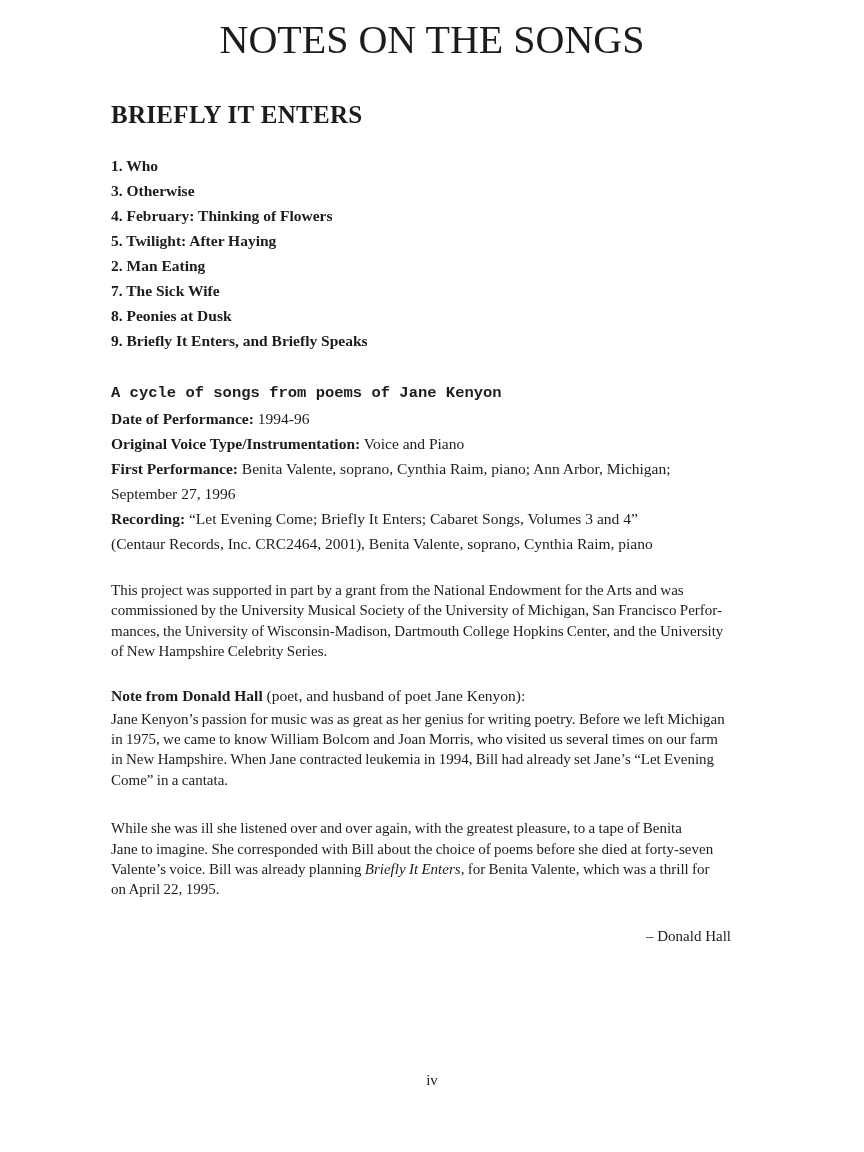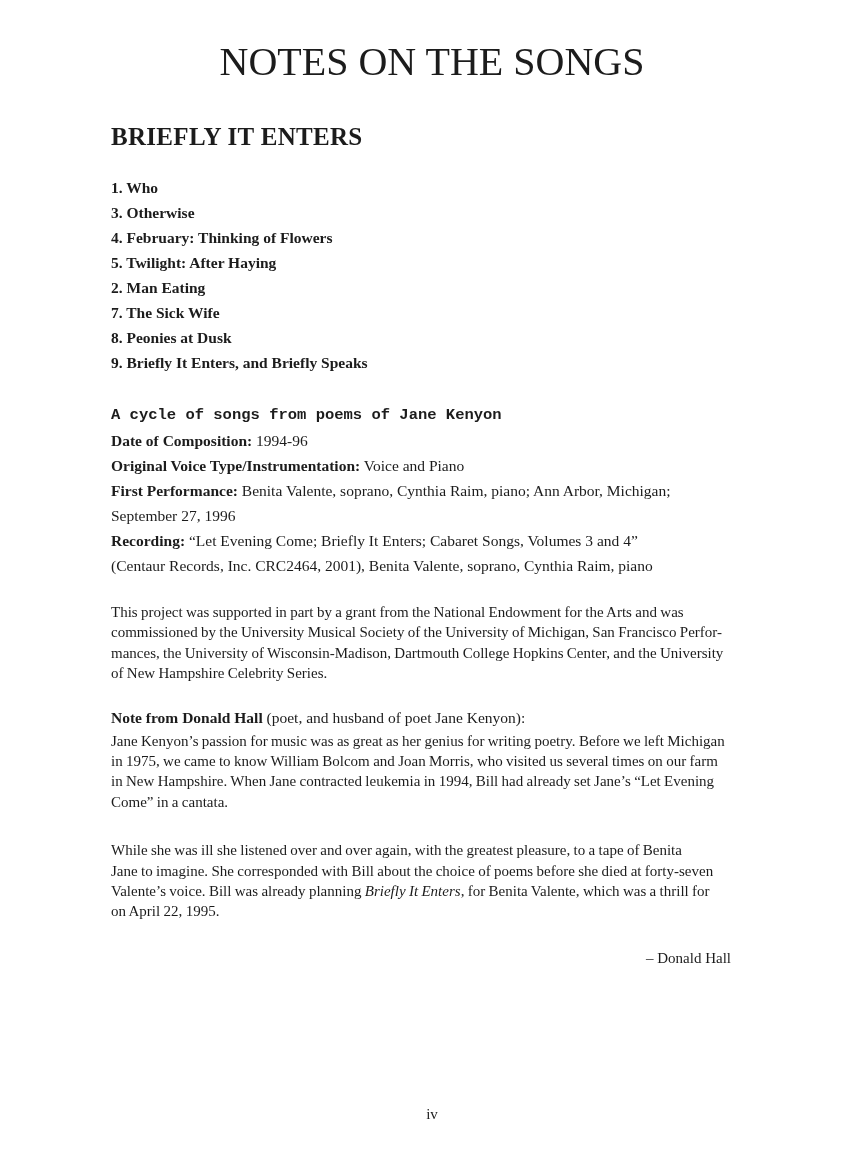--- a/index.html
+++ b/index.html
@@ -8,21 +8,21 @@
     width: 864px; height: 1152px;
     background: #ffffff;
     color: #1c1c1c;
     font-family: "Liberation Serif", "DejaVu Serif", serif;
     position: relative;
     overflow: hidden;
   }
   .page { width: 864px; height: 1152px; position: relative; }
 
   .title {
-    padding-top: 40px;
+    padding-top: 18px;
     font-size: 40px;
     line-height: 44px;
     font-weight: 400;
     text-align: center;
     white-space: nowrap;
   }
 
   .content { padding: 0 110px 0 111px; }
 
   .section-heading {
@@ -64,21 +64,21 @@
     margin-top: 26px;
     text-align: right;
     padding-right: 23px;
     font-size: 15px;
     line-height: 20px;
   }
 
   .footer {
     position: absolute;
     left: 0; right: 0;
-    top: 1106px;
+    top: 1072px;
     text-align: center;
     font-size: 15px;
   }
 </style>
 </head>
 <body>
 
 <div class="page">
 
   <div class="title">NOTES ON THE SONGS</div>
@@ -93,21 +93,21 @@
       <div class="song">4. February: Thinking of Flowers</div>
       <div class="song">5. Twilight: After Haying</div>
       <div class="song">2. Man Eating</div>
       <div class="song">7. The Sick Wife</div>
       <div class="song">8. Peonies at Dusk</div>
       <div class="song">9. Briefly It Enters, and Briefly Speaks</div>
     </div>
 
     <div class="meta">
       <div class="meta-line bold">A cycle of songs from poems of Jane Kenyon</div>
-      <div class="meta-line"><b>Date of Composition:</b> <span>1994-96</span></div>
+      <div class="meta-line"><b>Date of Performance:</b> <span>1994-96</span></div>
       <div class="meta-line"><b>Original Voice Type/Instrumentation:</b> <span>Voice and Piano</span></div>
       <div class="meta-line"><b>First Performance:</b> <span>Benita Valente, soprano, Cynthia Raim, piano; Ann Arbor, Michigan;</span></div>
       <div class="meta-line">September 27, 1996</div>
       <div class="meta-line"><b>Recording:</b> <span>“Let Evening Come; Briefly It Enters; Cabaret Songs, Volumes 3 and 4”</span></div>
       <div class="meta-line">(Centaur Records, Inc. CRC2464, 2001), Benita Valente, soprano, Cynthia Raim, piano</div>
     </div>
 
     <div class="para">
       <div class="line">This project was supported in part by a grant from the National Endowment for the Arts and was</div>
       <div class="line">commissioned by the University Musical Society of the University of Michigan, San Francisco Perfor-</div>

